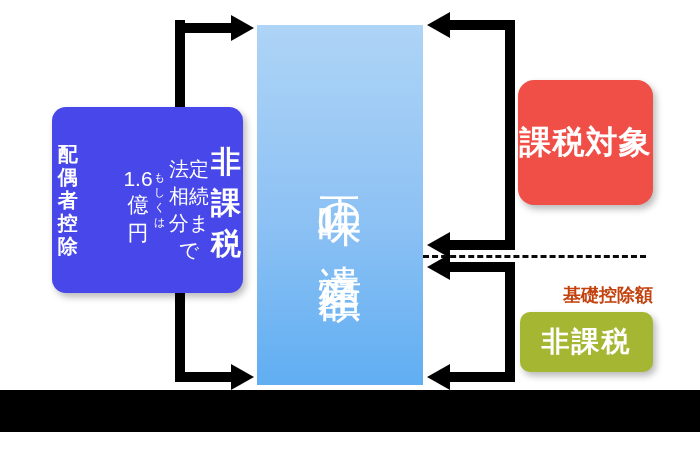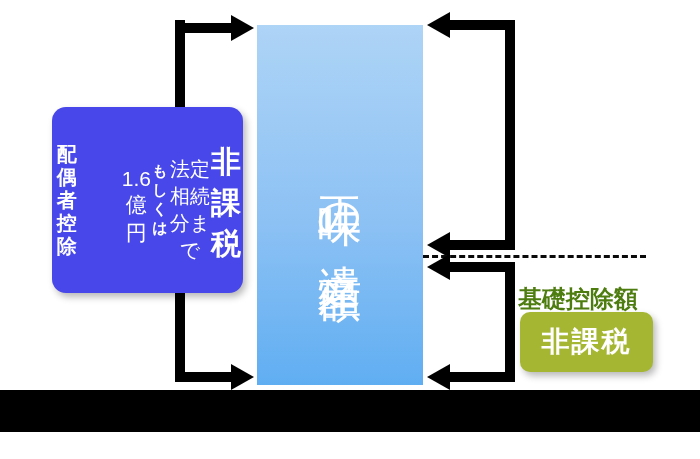--- a/index.html
+++ b/index.html
@@ -53,41 +53,41 @@
     border-radius: 14px;
     box-shadow: 3px 4px 7px rgba(0,0,0,0.28);
     color: #fff;
     display: flex; flex-direction: row;
     align-items: center; justify-content: center;
     text-align: center;
   }
   .spouse-box .t1 { font-size: 20px; font-weight: bold; line-height: 1.15; }
   .spouse-box .t2 { font-size: 19px; font-weight: bold; line-height: 1.15; }
   .spouse-box .amount { font-size: 21px; margin-top: 13px; margin-left: 40px; }
-  .spouse-box .or { font-size: 15px; font-weight: bold; }
+  .spouse-box .or { font-size: 11px; font-weight: normal; }
   .spouse-box .limit { font-size: 20px; margin-top: 19px; }
   .spouse-box .taxfree { font-size: 30px; font-weight: bold; margin-top: 7px; letter-spacing: 2px; }
   
   .taxable-box {
     position: absolute;
     left: 518px; top: 80px; width: 135px; height: 125px;
     background: #f04f48;
     border-radius: 16px;
     box-shadow: 3px 4px 7px rgba(0,0,0,0.28);
     display: flex; align-items: center; justify-content: center;
   }
   .taxable-box .label {
     color: #fff; font-size: 32px; font-weight: bold; letter-spacing: 1px;
   }
   
   .basic-caption {
     position: absolute;
     left: 518px; top: 283px; width: 135px;
-    text-align: left;
-    color: #4d7c0f; font-size: 24px; font-weight: bold;
+    text-align: right;
+    color: #c2410c; font-size: 18px; font-weight: bold;
   }
   .exempt-box {
     position: absolute;
     left: 520px; top: 312px; width: 133px; height: 60px;
     background: #a5b632;
     border-radius: 10px;
     box-shadow: 3px 4px 7px rgba(0,0,0,0.28);
     display: flex; align-items: center; justify-content: center;
   }
   .exempt-box .label {
@@ -130,20 +130,23 @@
   </div>
 
   <div class="spouse-box">
     <div class="t1">配偶者控除</div>
     <div class="amount">1.6億円</div>
     <div class="or">もしくは</div>
     <div class="limit">法定相続分まで</div>
     <div class="taxfree">非課税</div>
   </div>
 
+  <div class="taxable-box">
+    <div class="label">課税対象</div>
+  </div>
 
   <div class="basic-caption">基礎控除額</div>
   <div class="exempt-box">
     <div class="label">非課税</div>
   </div>
 
   <div class="bottom-bar"></div>
 
 </div>
 

